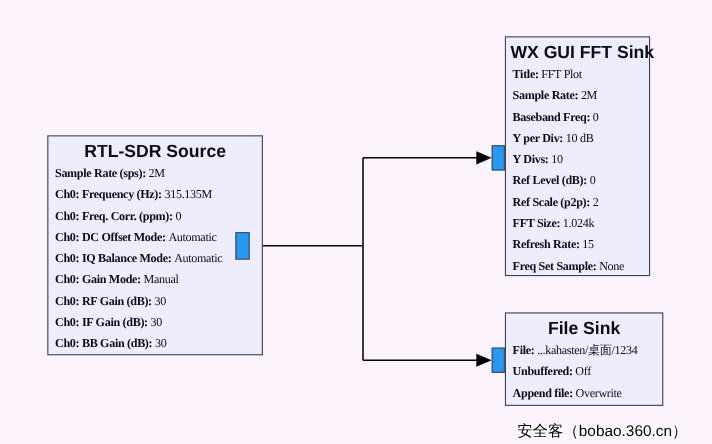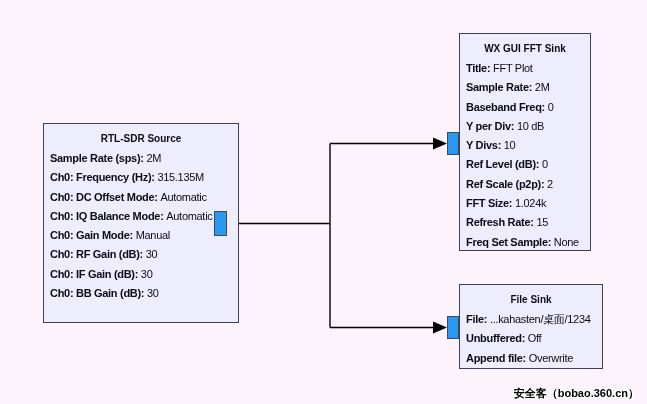--- a/index.html
+++ b/index.html
@@ -24,32 +24,33 @@
     position: absolute;
     background: #ededfb;
     border: 1px solid #3f3f55;
     color: #0c0c16;
     z-index: 2;
     box-sizing: border-box;
   }
   .block-title {
     text-align: center;
     font-weight: bold;
-    font-size: 10px;
+    font-size: 16px;
     line-height: 15px;
     padding: 7px 4px 3px 4px;
     white-space: nowrap;
   }
   .params { padding-bottom: 2px; }
   .param {
     font-size: 11px;
     line-height: 19.3px;
     padding: 0 5px 0 6px;
     white-space: nowrap;
     letter-spacing: -0.3px;
+    font-family: Liberation Serif, serif;
   }
   .plabel { font-weight: bold; }
   .pvalue { font-weight: normal; }
 
   #block-rtl  { left: 43px;  top: 123px; width: 196px; height: 200px; }
   #block-fft  { left: 459px; top: 33px;  width: 132px; height: 218px; }
   #block-file { left: 459px; top: 284px; width: 144px; height: 85px; }
 
   .port {
     position: absolute;
@@ -57,24 +58,24 @@
     border: 1px solid #47475c;
     box-sizing: border-box;
     z-index: 3;
   }
   #port-rtl-out  { left: 214px; top: 211px; width: 13px; height: 25px; }
   #port-fft-in   { left: 447px; top: 132px; width: 12px; height: 23px; }
   #port-file-in  { left: 447px; top: 316px; width: 12px; height: 23px; }
 
   .watermark {
     position: absolute;
-    right: 8px;
+    right: 22px;
     bottom: 3px;
-    font-size: 11px;
-    font-weight: bold;
+    font-size: 14px;
+    font-weight: normal;
     color: #000;
     z-index: 4;
     white-space: nowrap;
     text-shadow:
       -1px -1px 0 #fff, 1px -1px 0 #fff,
       -1px  1px 0 #fff, 1px  1px 0 #fff,
       -1px  0   0 #fff, 1px  0   0 #fff,
        0   -1px 0 #fff, 0    1px 0 #fff;
   }
 </style>
@@ -94,20 +95,21 @@
 
     <path d="M330,327.5 H435" stroke="#000" stroke-width="1.4" fill="none"></path>
     <polygon points="433,321.5 447,327.5 433,333.5" fill="#000"></polygon>
   </svg>
 
   <div class="block" id="block-rtl">
     <div class="block-title">RTL-SDR Source</div>
     <div class="params">
         <div class="param"><span class="plabel">Sample Rate (sps): </span><span class="pvalue">2M</span></div>
         <div class="param"><span class="plabel">Ch0: Frequency (Hz): </span><span class="pvalue">315.135M</span></div>
+        <div class="param"><span class="plabel">Ch0: Freq. Corr. (ppm): </span><span class="pvalue">0</span></div>
         <div class="param"><span class="plabel">Ch0: DC Offset Mode: </span><span class="pvalue">Automatic</span></div>
         <div class="param"><span class="plabel">Ch0: IQ Balance Mode: </span><span class="pvalue">Automatic</span></div>
         <div class="param"><span class="plabel">Ch0: Gain Mode: </span><span class="pvalue">Manual</span></div>
         <div class="param"><span class="plabel">Ch0: RF Gain (dB): </span><span class="pvalue">30</span></div>
         <div class="param"><span class="plabel">Ch0: IF Gain (dB): </span><span class="pvalue">30</span></div>
         <div class="param"><span class="plabel">Ch0: BB Gain (dB): </span><span class="pvalue">30</span></div>
       </div>
   </div>
 
   <div class="block" id="block-fft">

